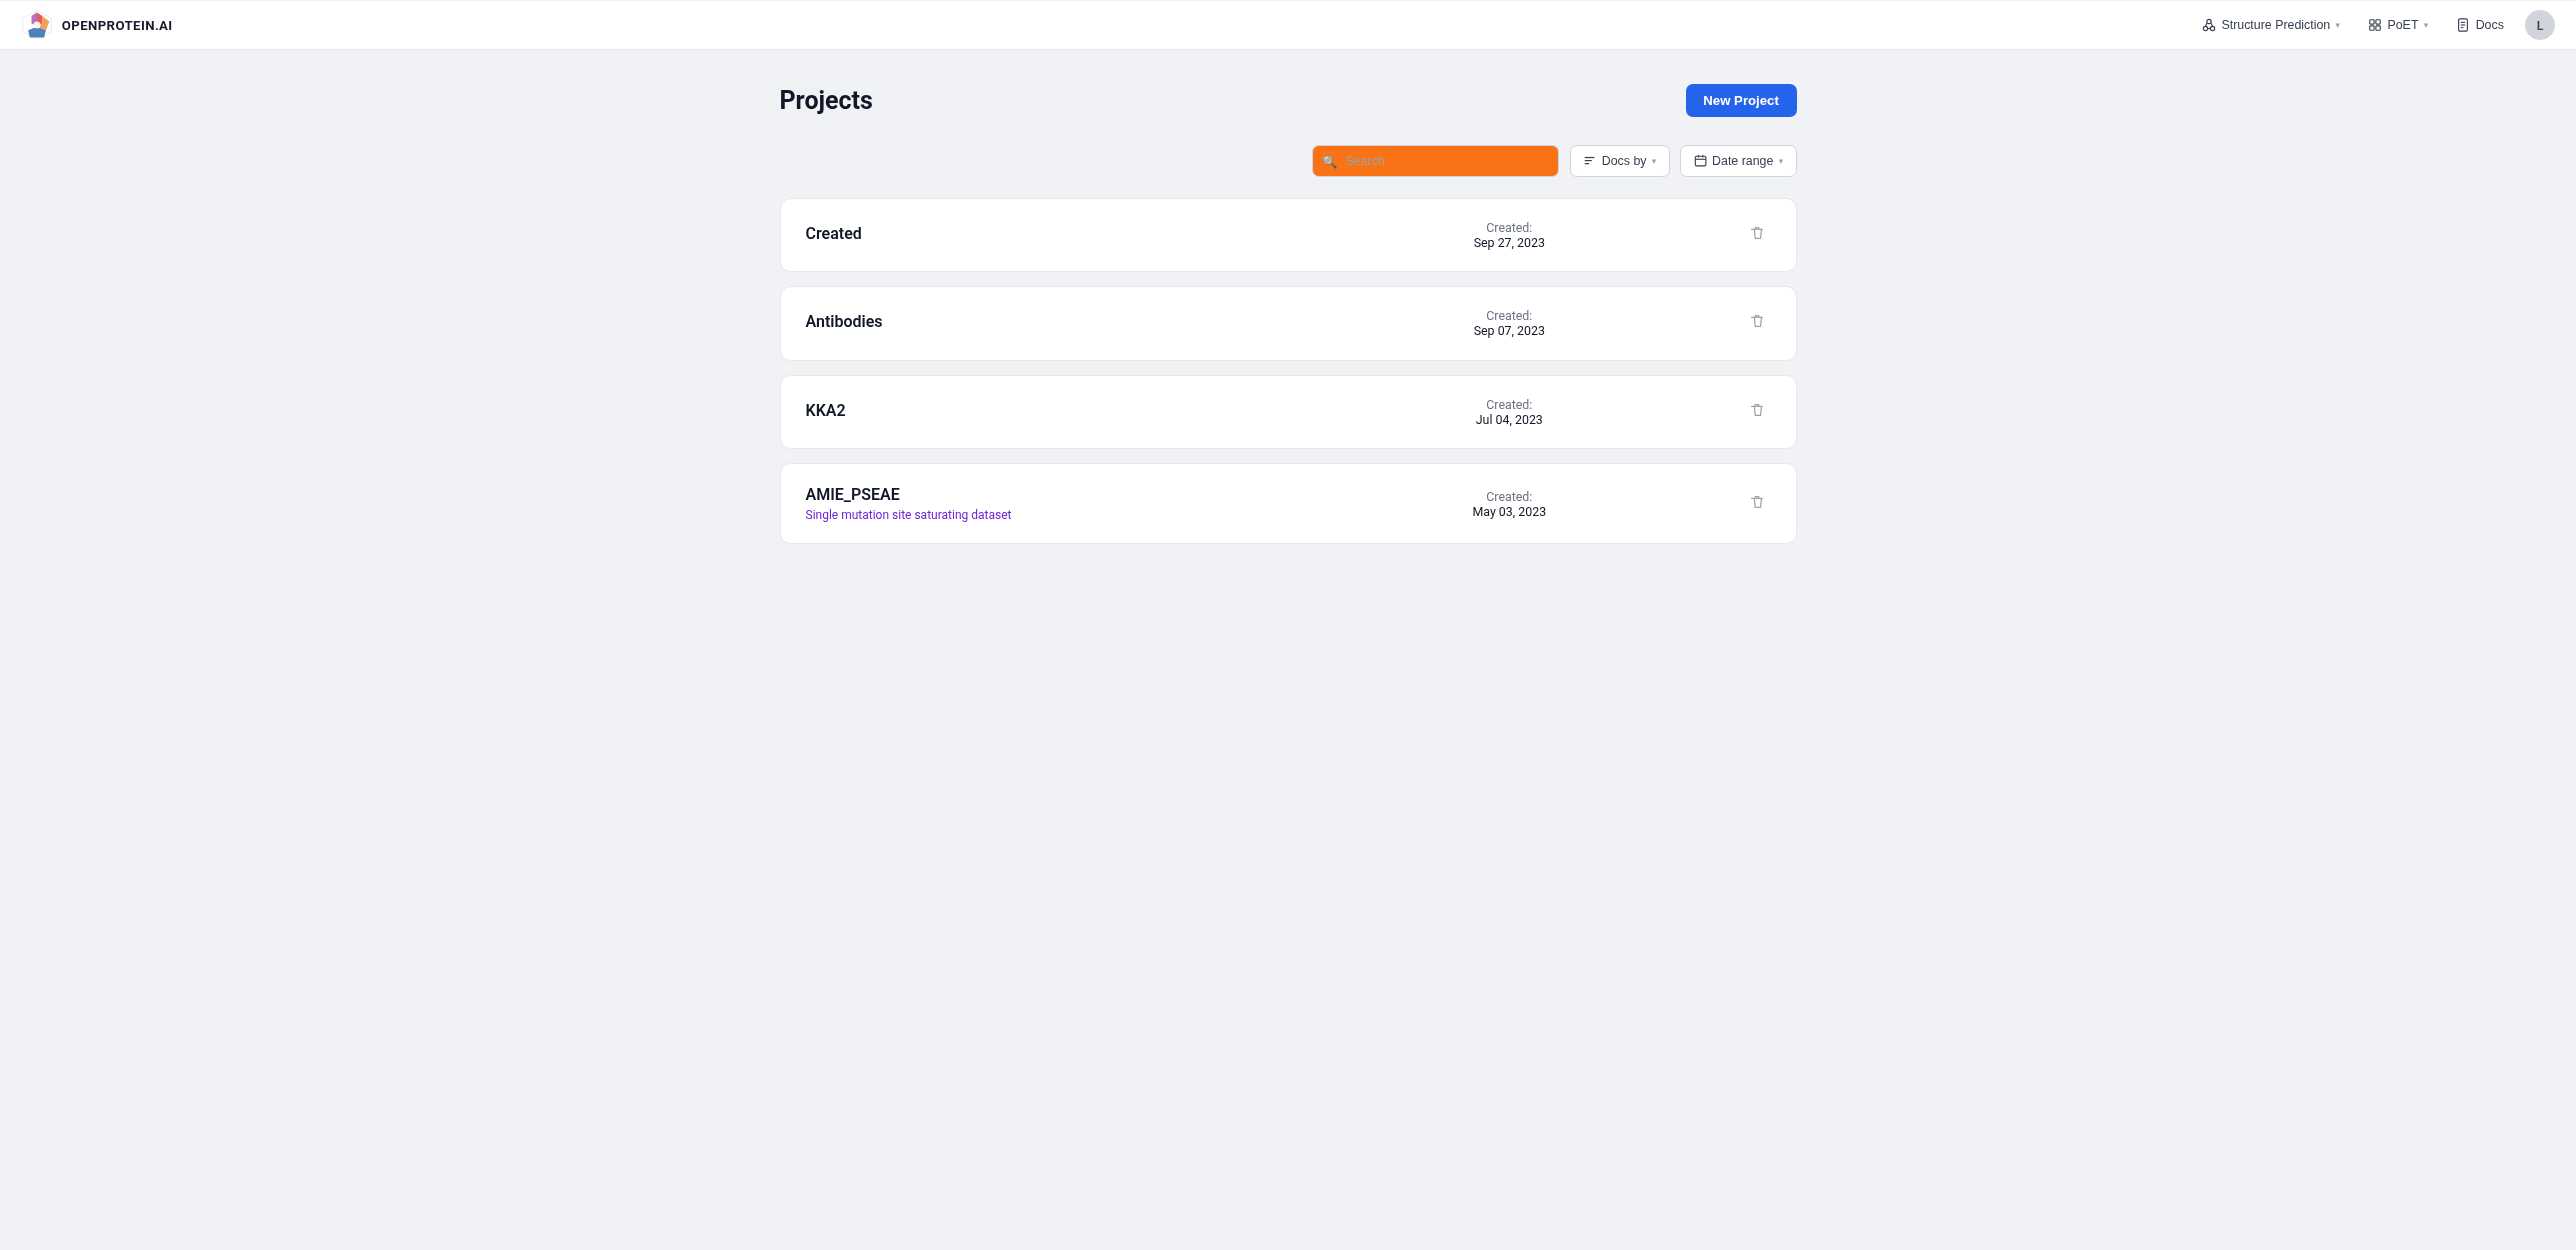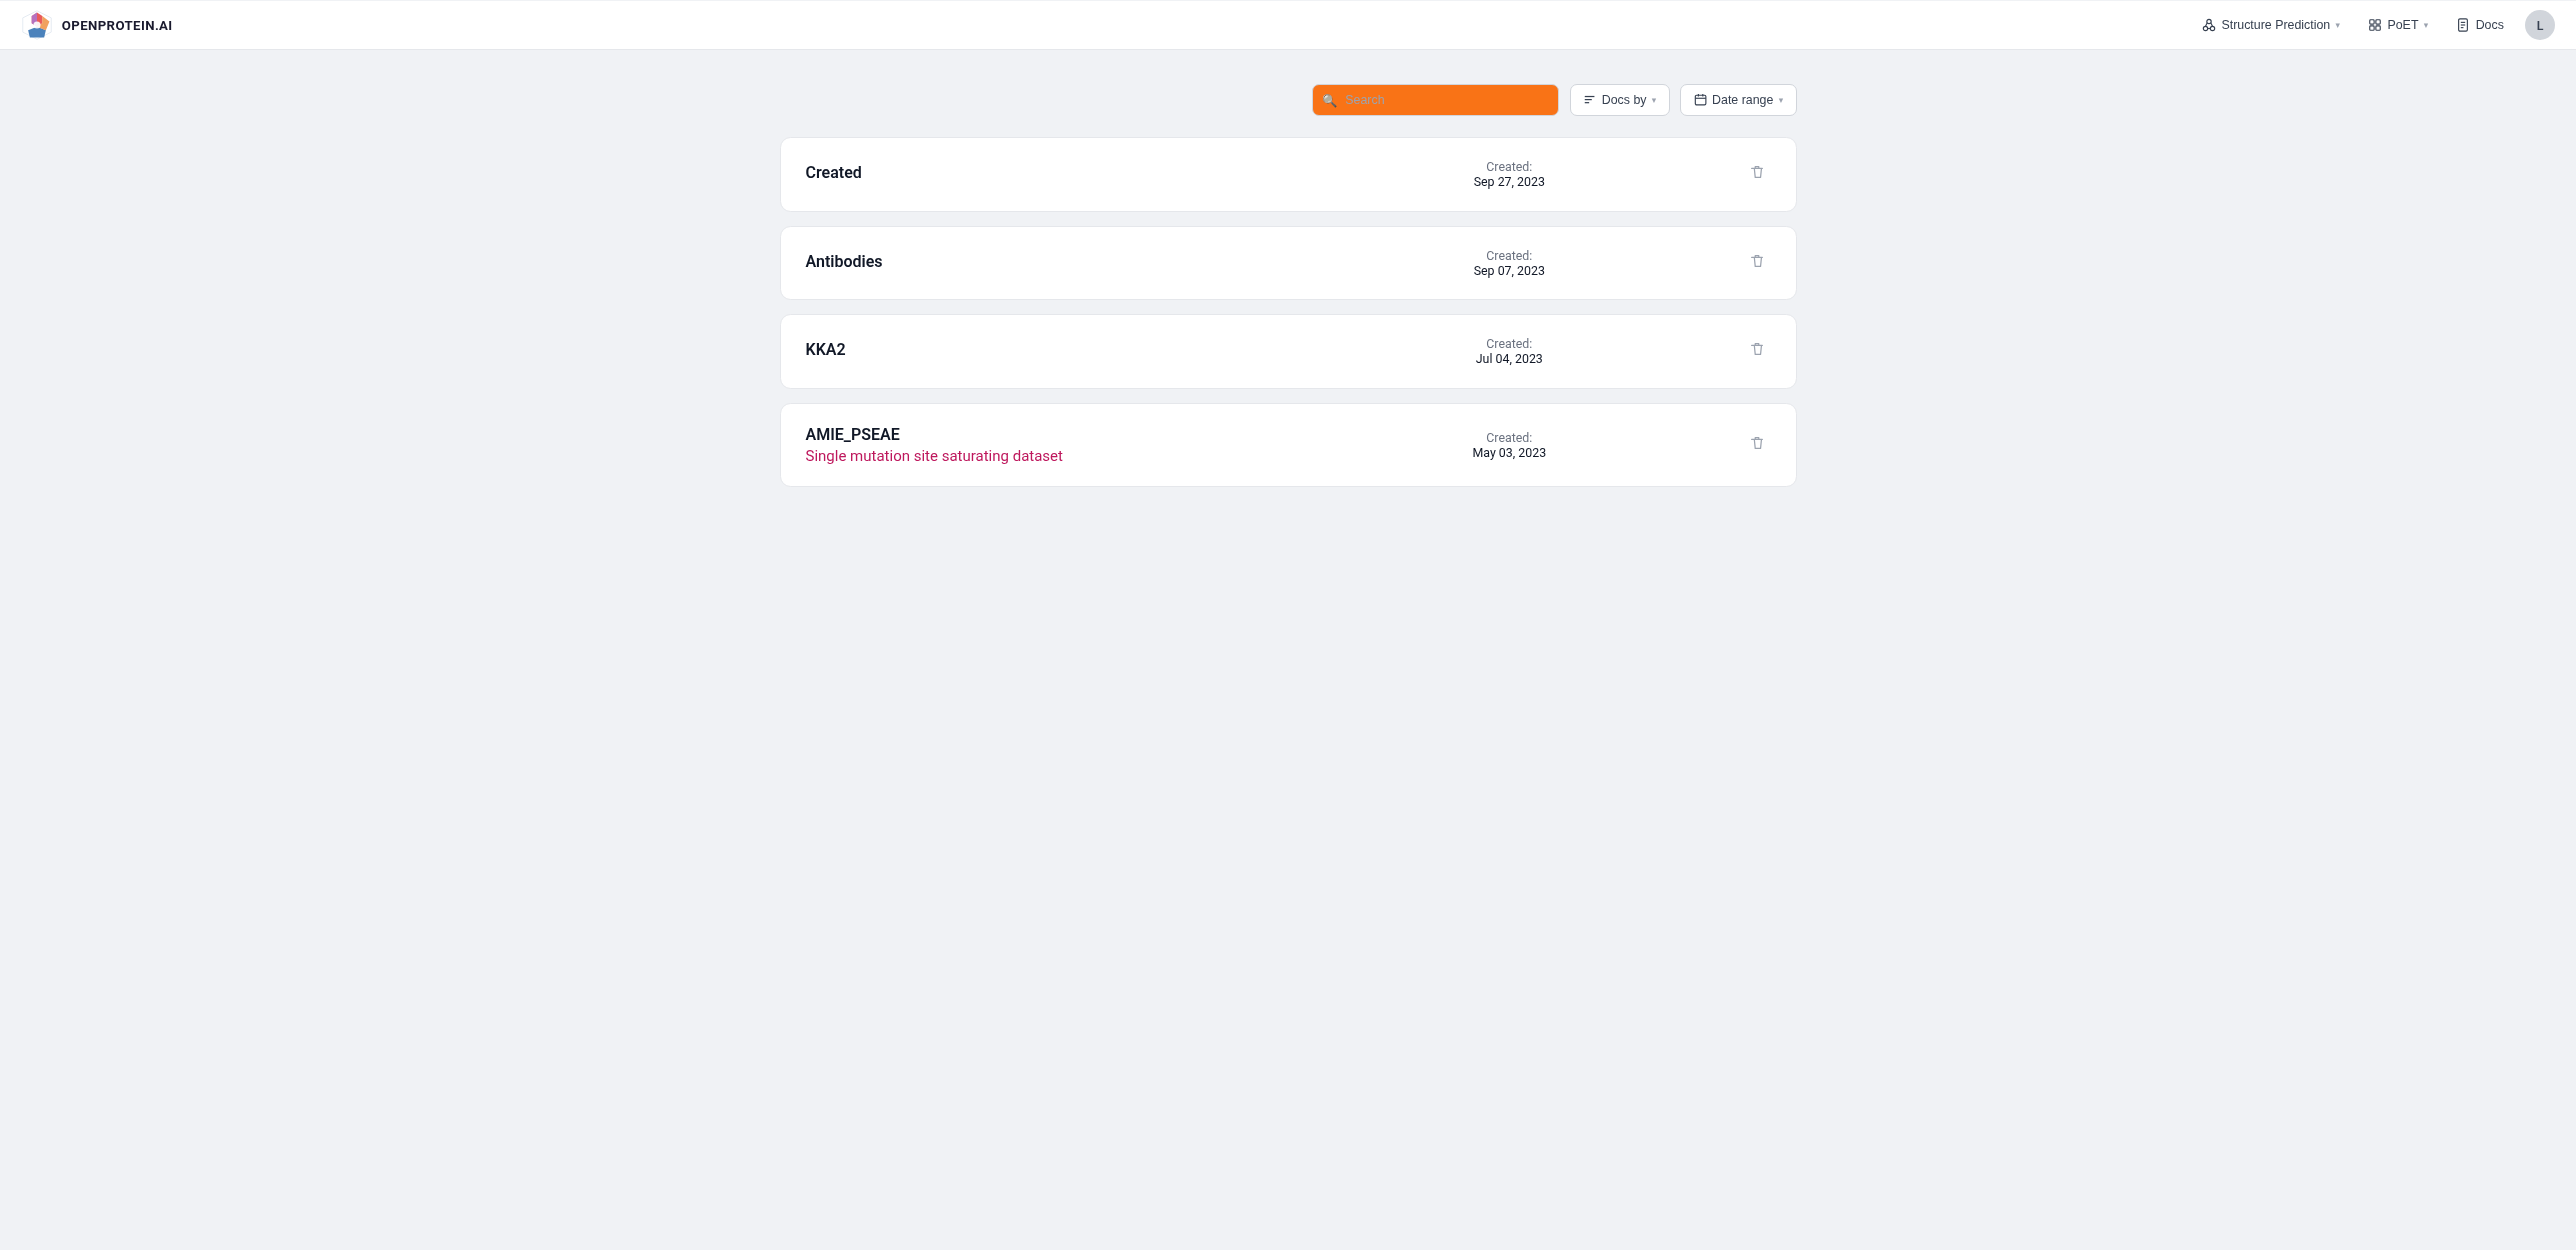--- a/index.html
+++ b/index.html
@@ -202,22 +202,22 @@
     }
 
     .project-name {
       font-size: 16px;
       font-weight: 600;
       color: #111827;
       margin-bottom: 3.5px;
     }
 
     .project-description {
-      font-size: 15px;
-      color: #be185d;
+      font-size: 12px;
+      color: #6d28d9;
     }
 
     .project-card-center {
       flex: 1;
       display: flex;
       flex-direction: column;
       text-align: center;
     }
 
     .project-created-label {
@@ -301,20 +301,24 @@
     </button>
 
     <div class="nav-avatar">
       <span>L</span>
     </div>
   </div>
 </nav>
 
 <main class="main-content">
 
+  <div class="page-header">
+    <h1 class="page-title">Projects</h1>
+    <button class="new-project-btn">New Project</button>
+  </div>
 
   <div class="filters-row">
 
     <div class="search-input-wrapper">
       <span class="search-icon-inner">🔍</span>
       <input class="search-input" type="text" placeholder="Search" style="">
     </div>
 
     <button class="filter-btn">
       <svg width="13.2" height="13.2" viewBox="0 0 15 15" fill="none">

